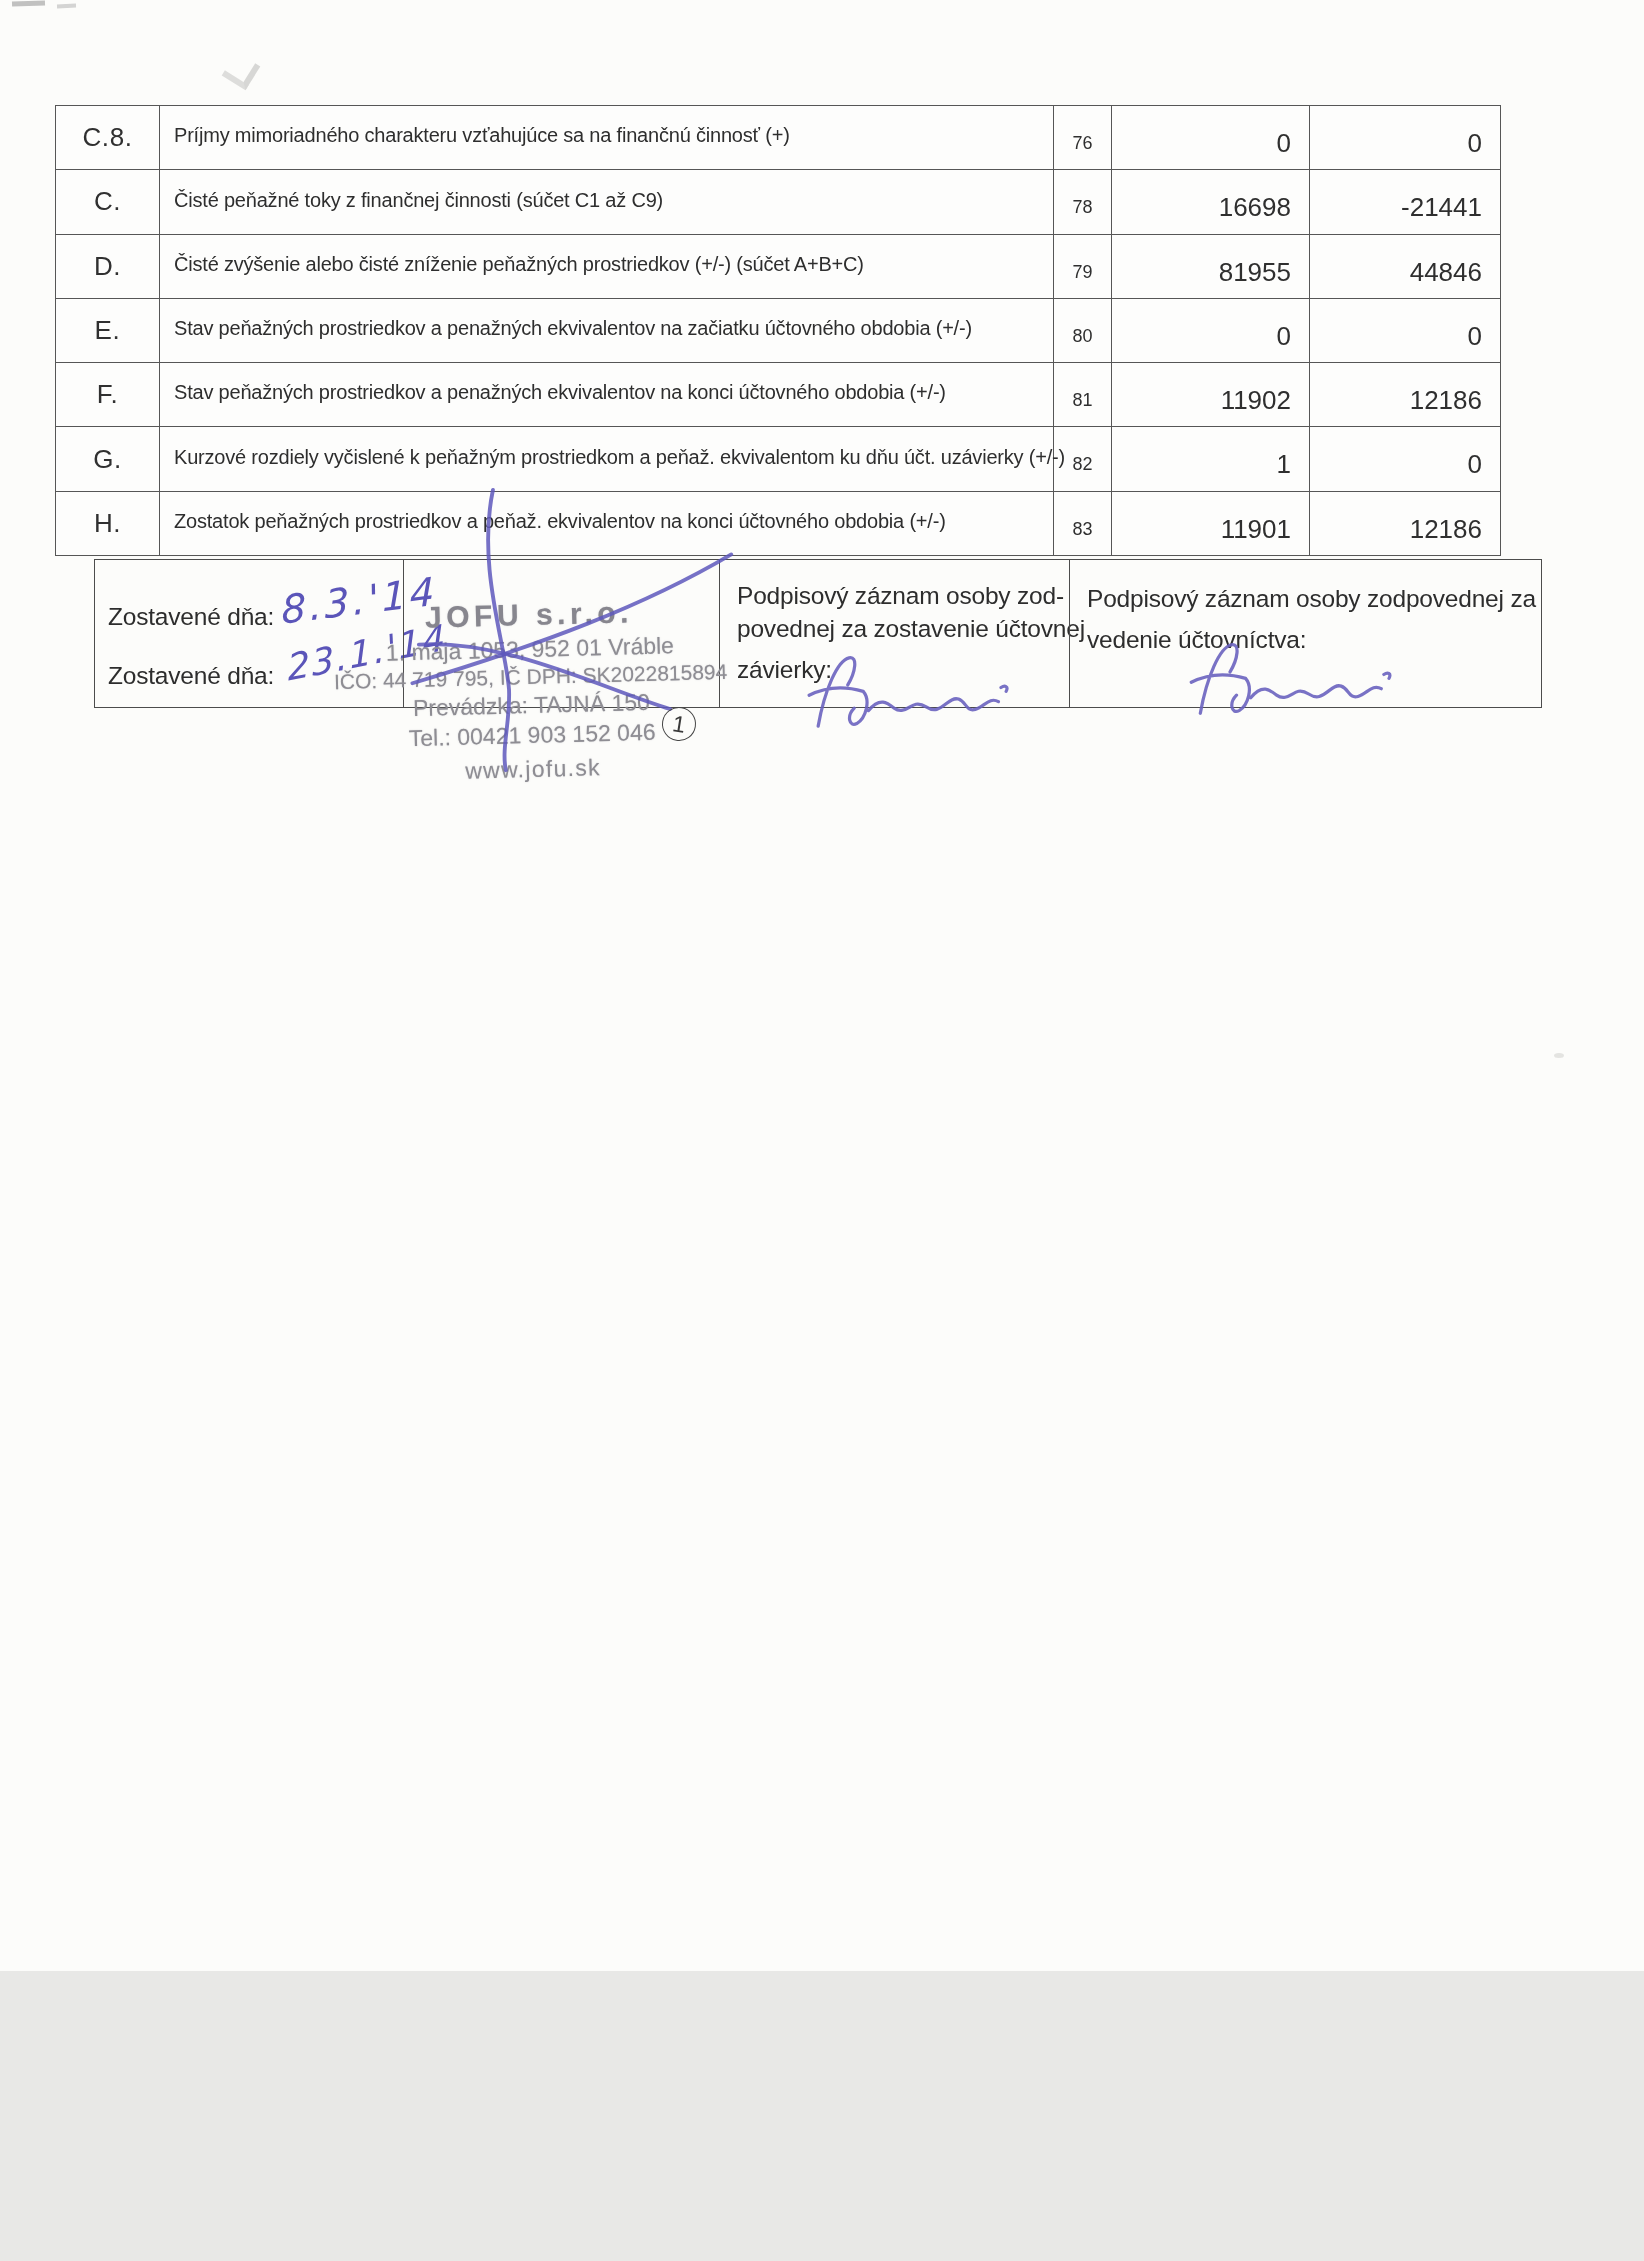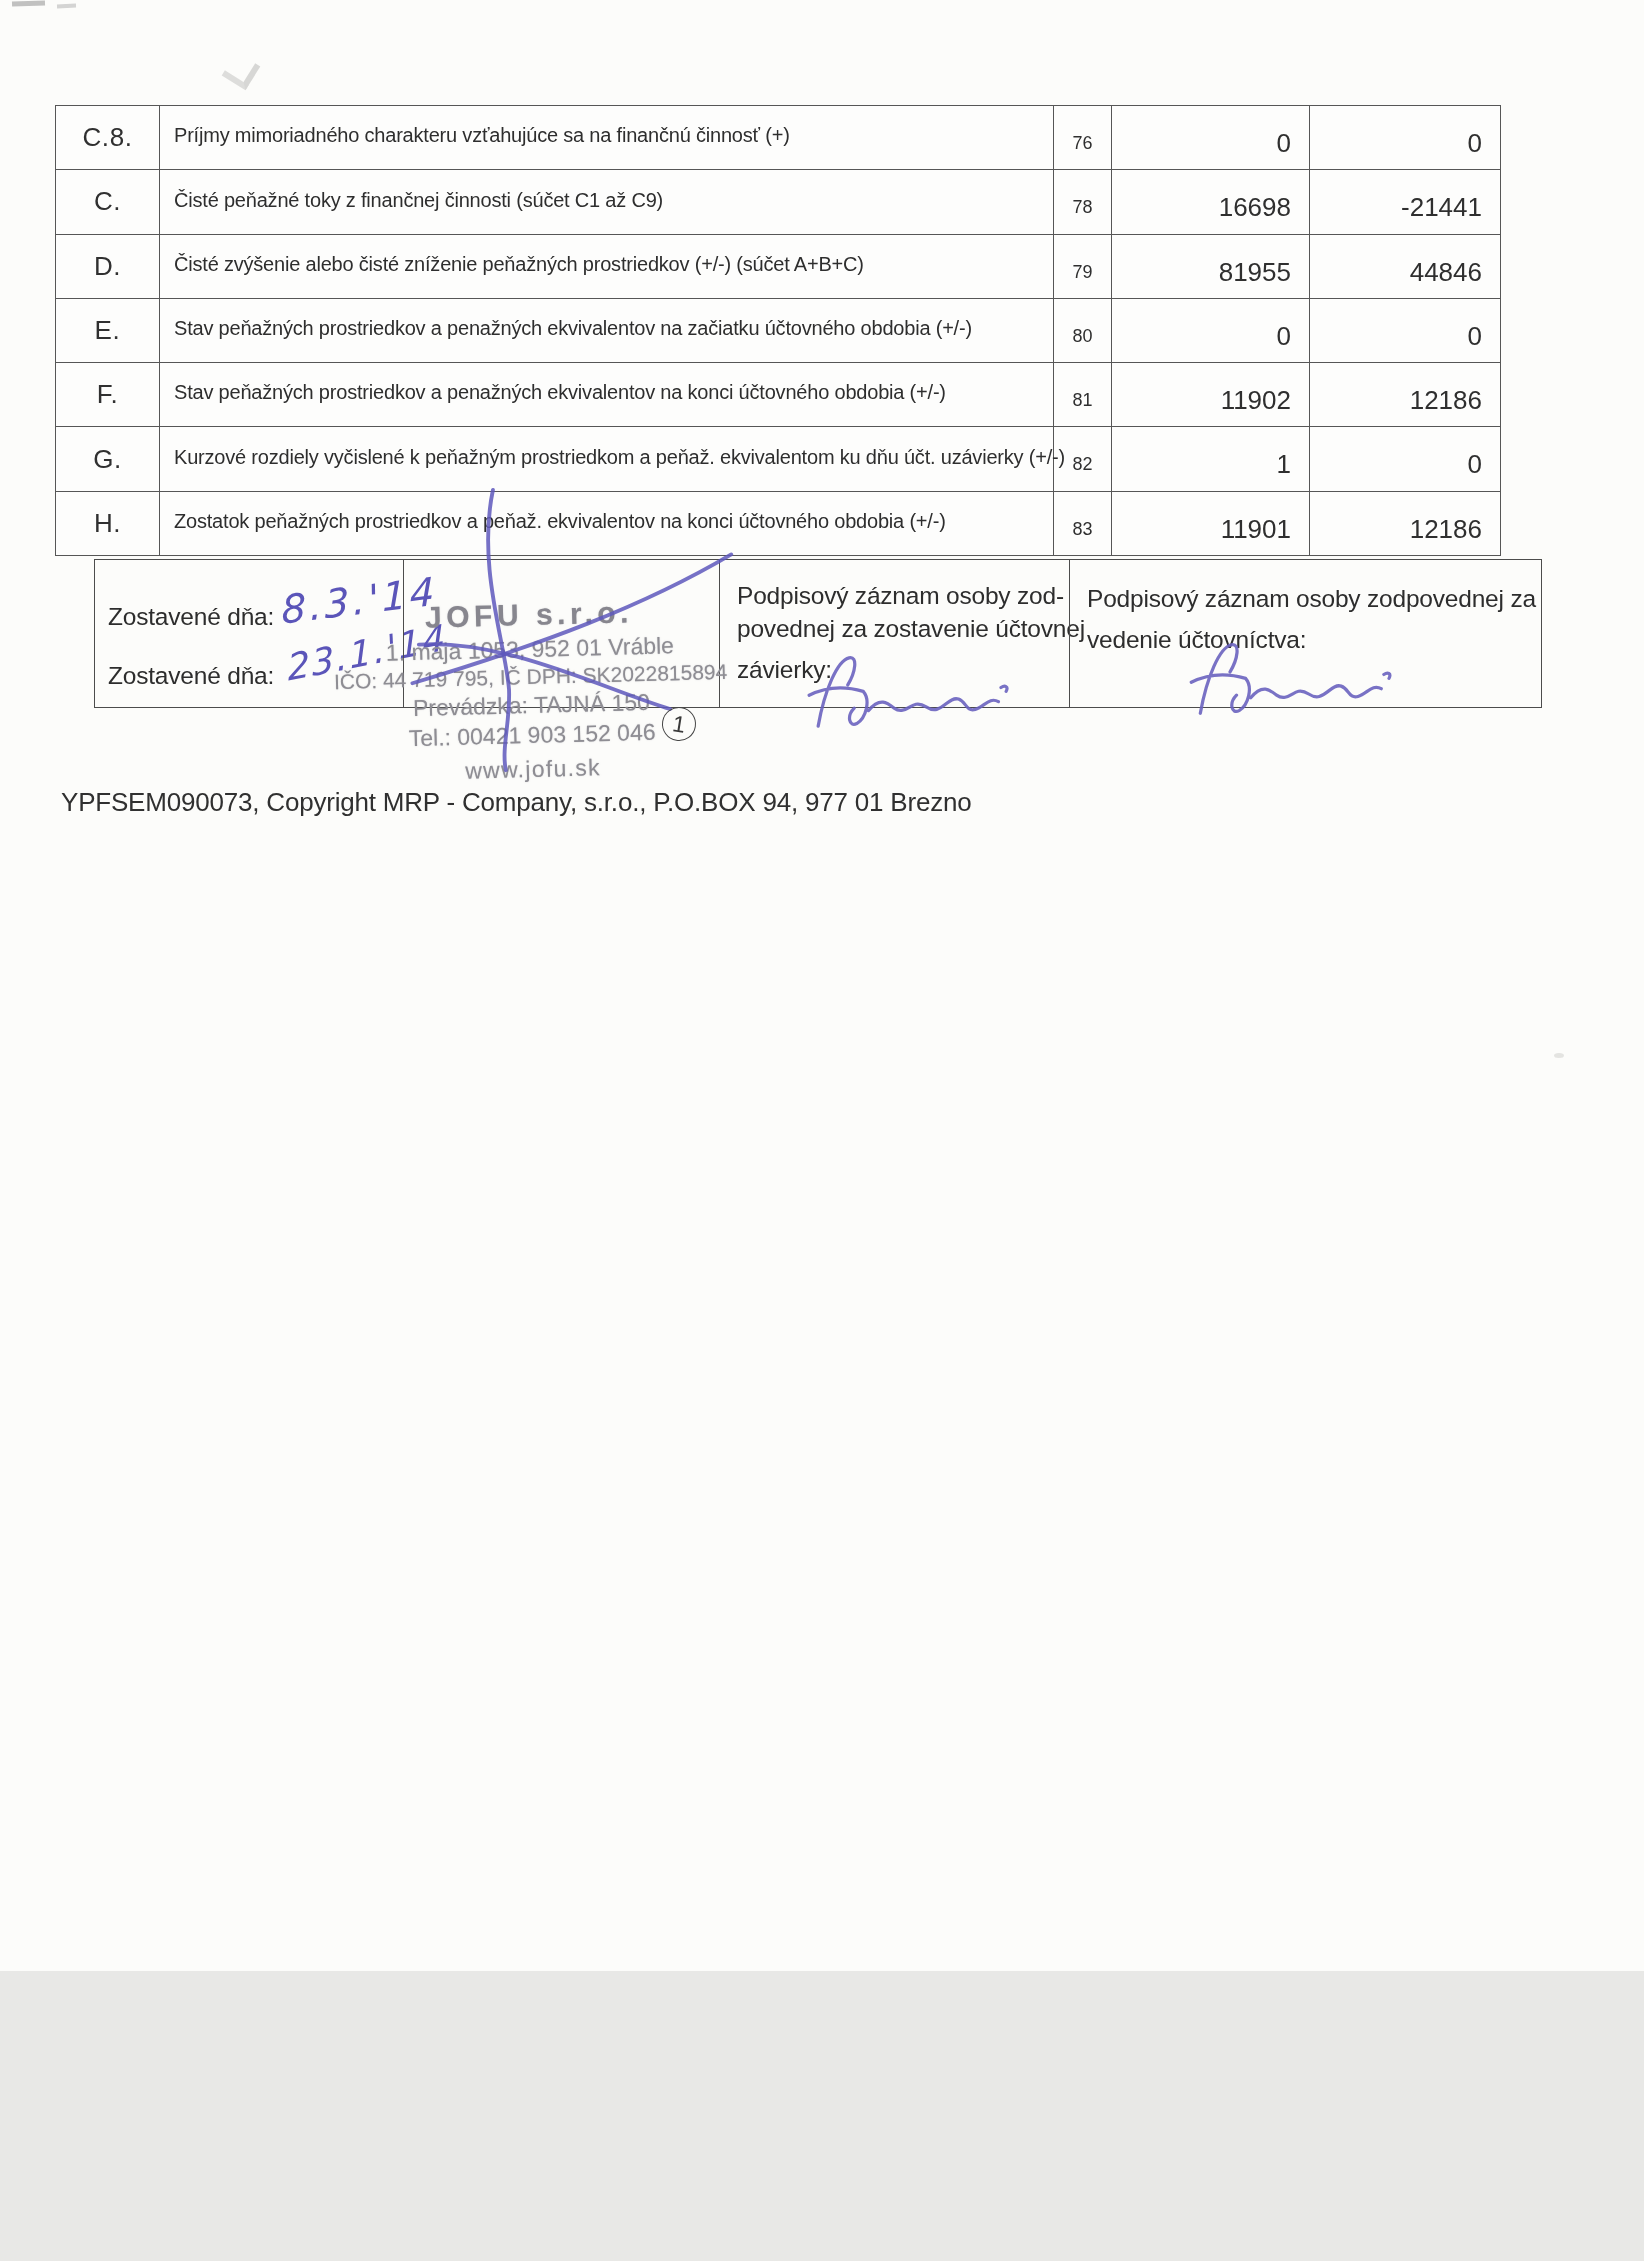--- a/index.html
+++ b/index.html
@@ -236,16 +236,15 @@
   </div>
 
   <svg class="pen" width="438" height="303" viewBox="0 0 680 470">
     <path d="M 225 20 C 200 140 245 260 250 330 C 252 380 238 420 245 455"></path>
     <path d="M 595 120 C 460 200 300 260 100 320"></path>
     <path d="M 110 260 C 240 250 400 330 500 360"></path>
   </svg>
 
   <div class="circled-one">1</div>
 
-  <div class="footer">YPFSEM090073, Copyright MRP - Company, s.r.o., P.O.BOX 94, 977 01 Brezno</div>
 
 </div>
 
 
 </body></html>

